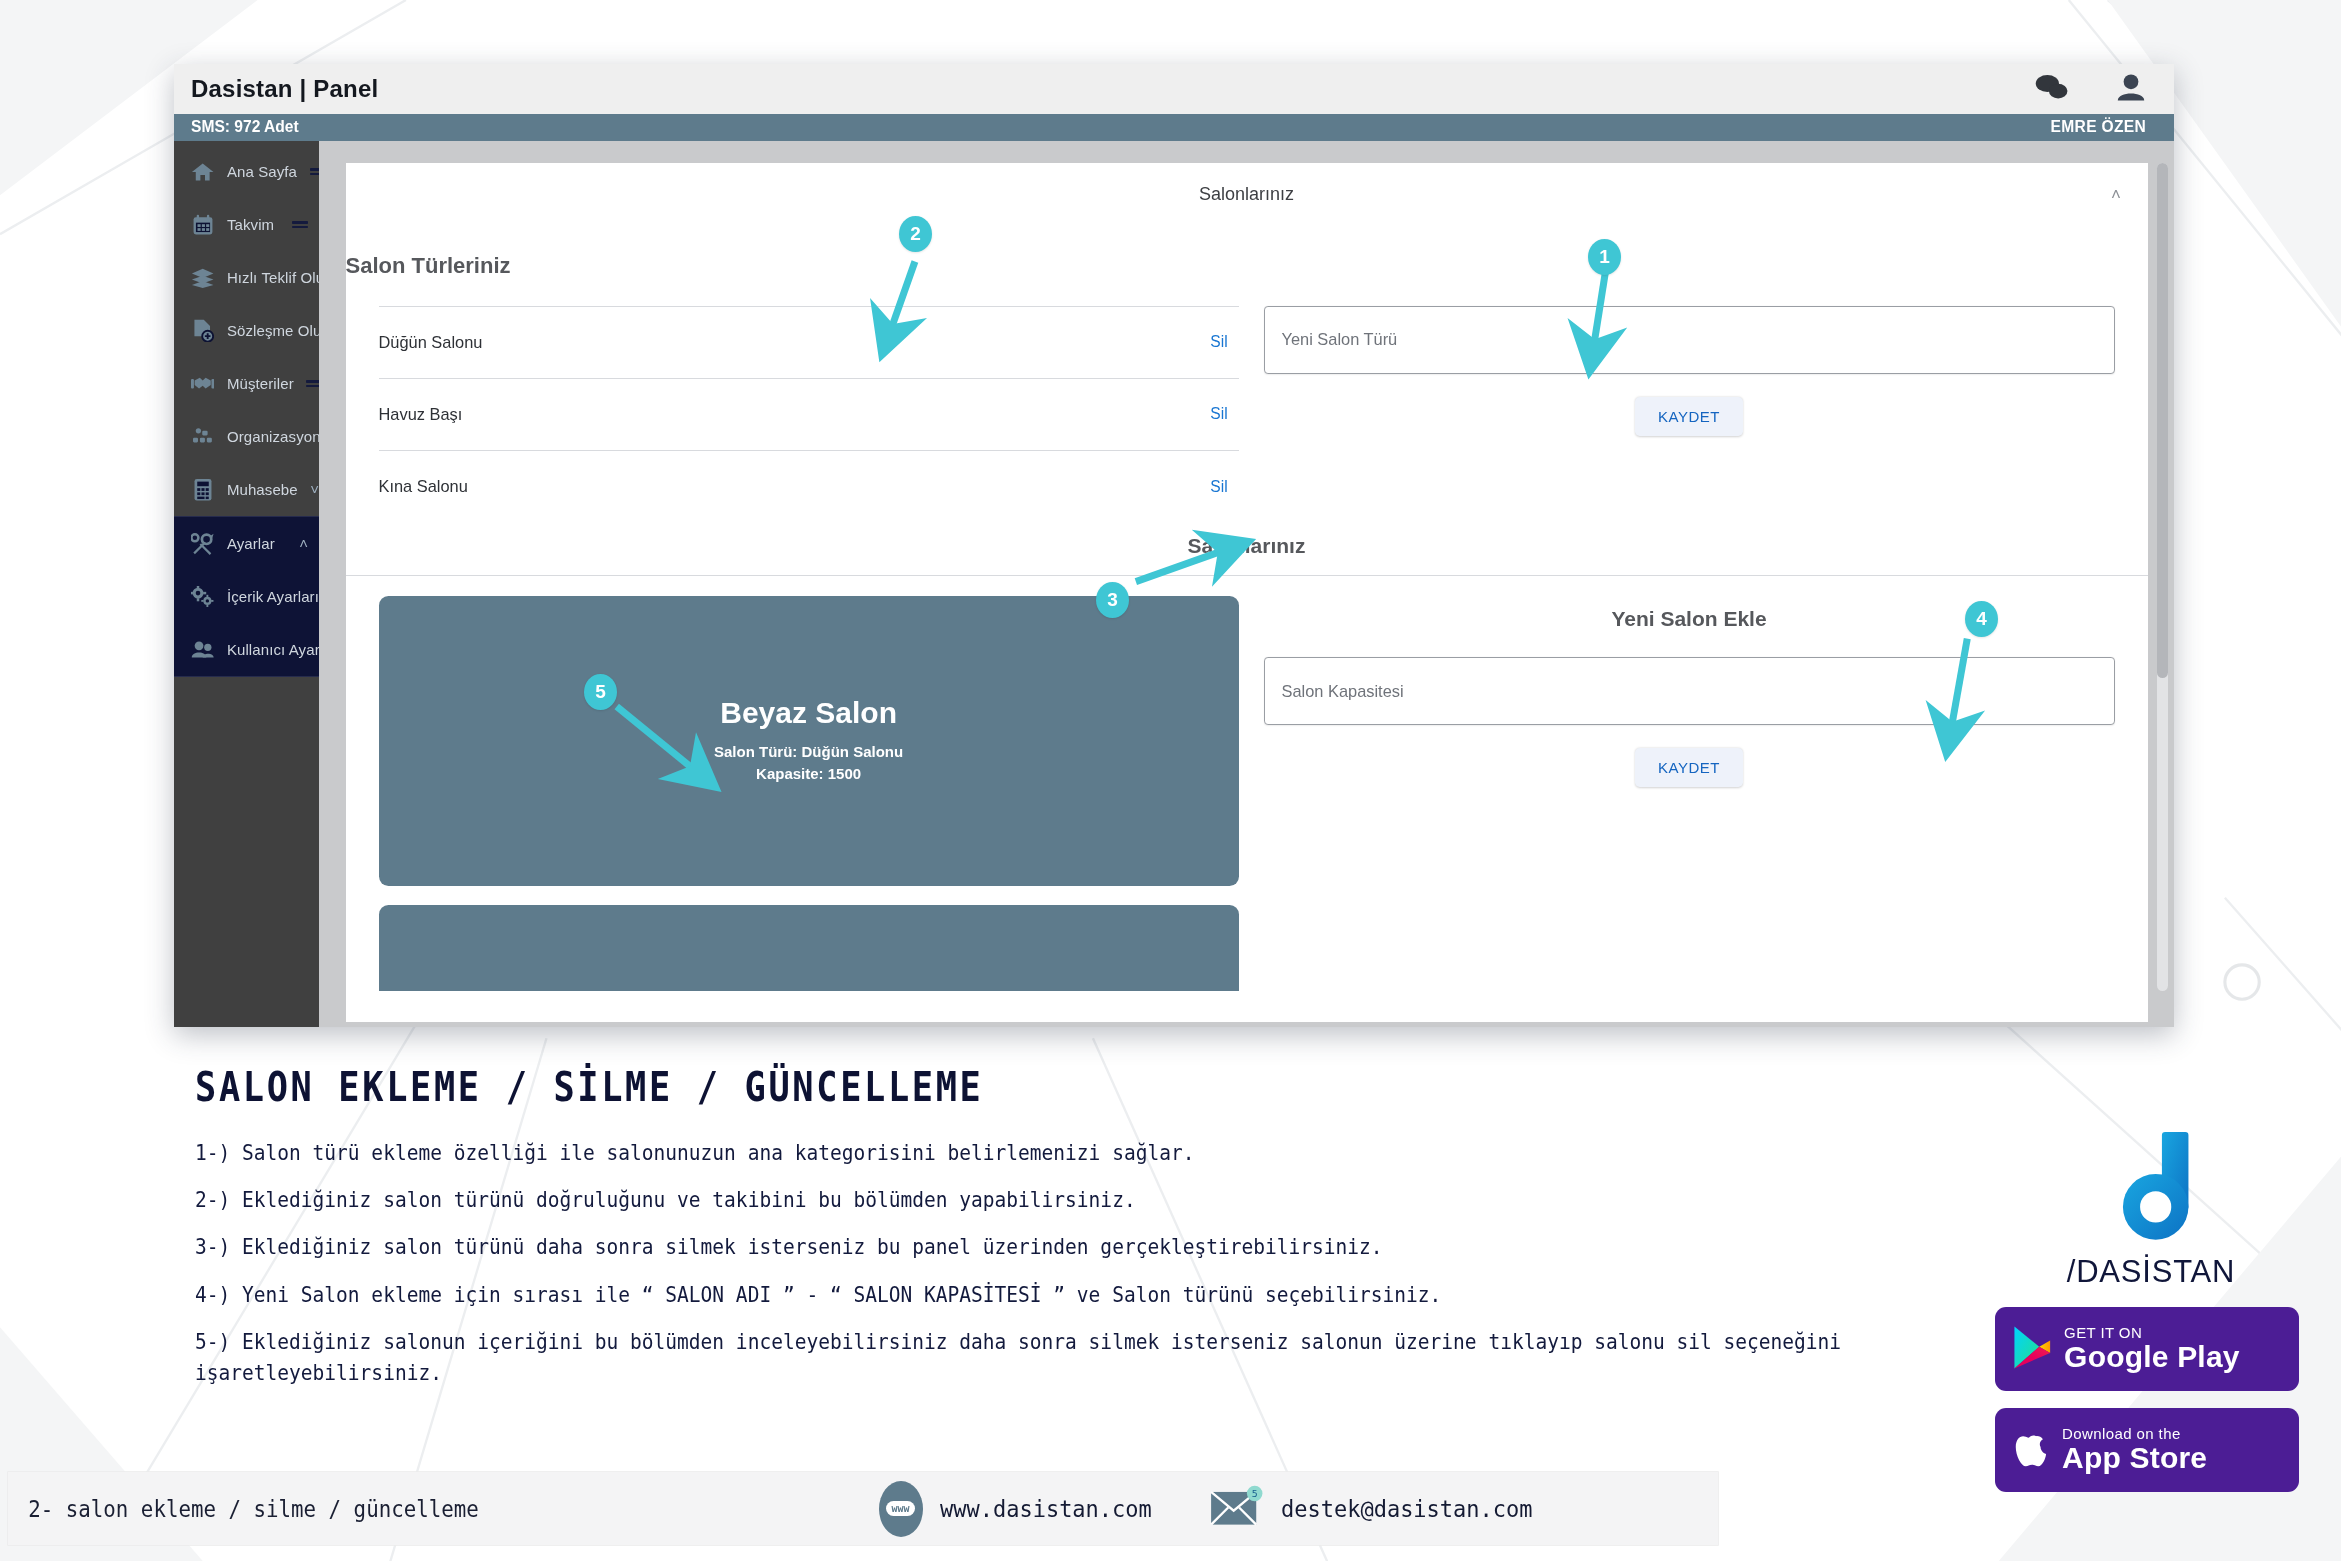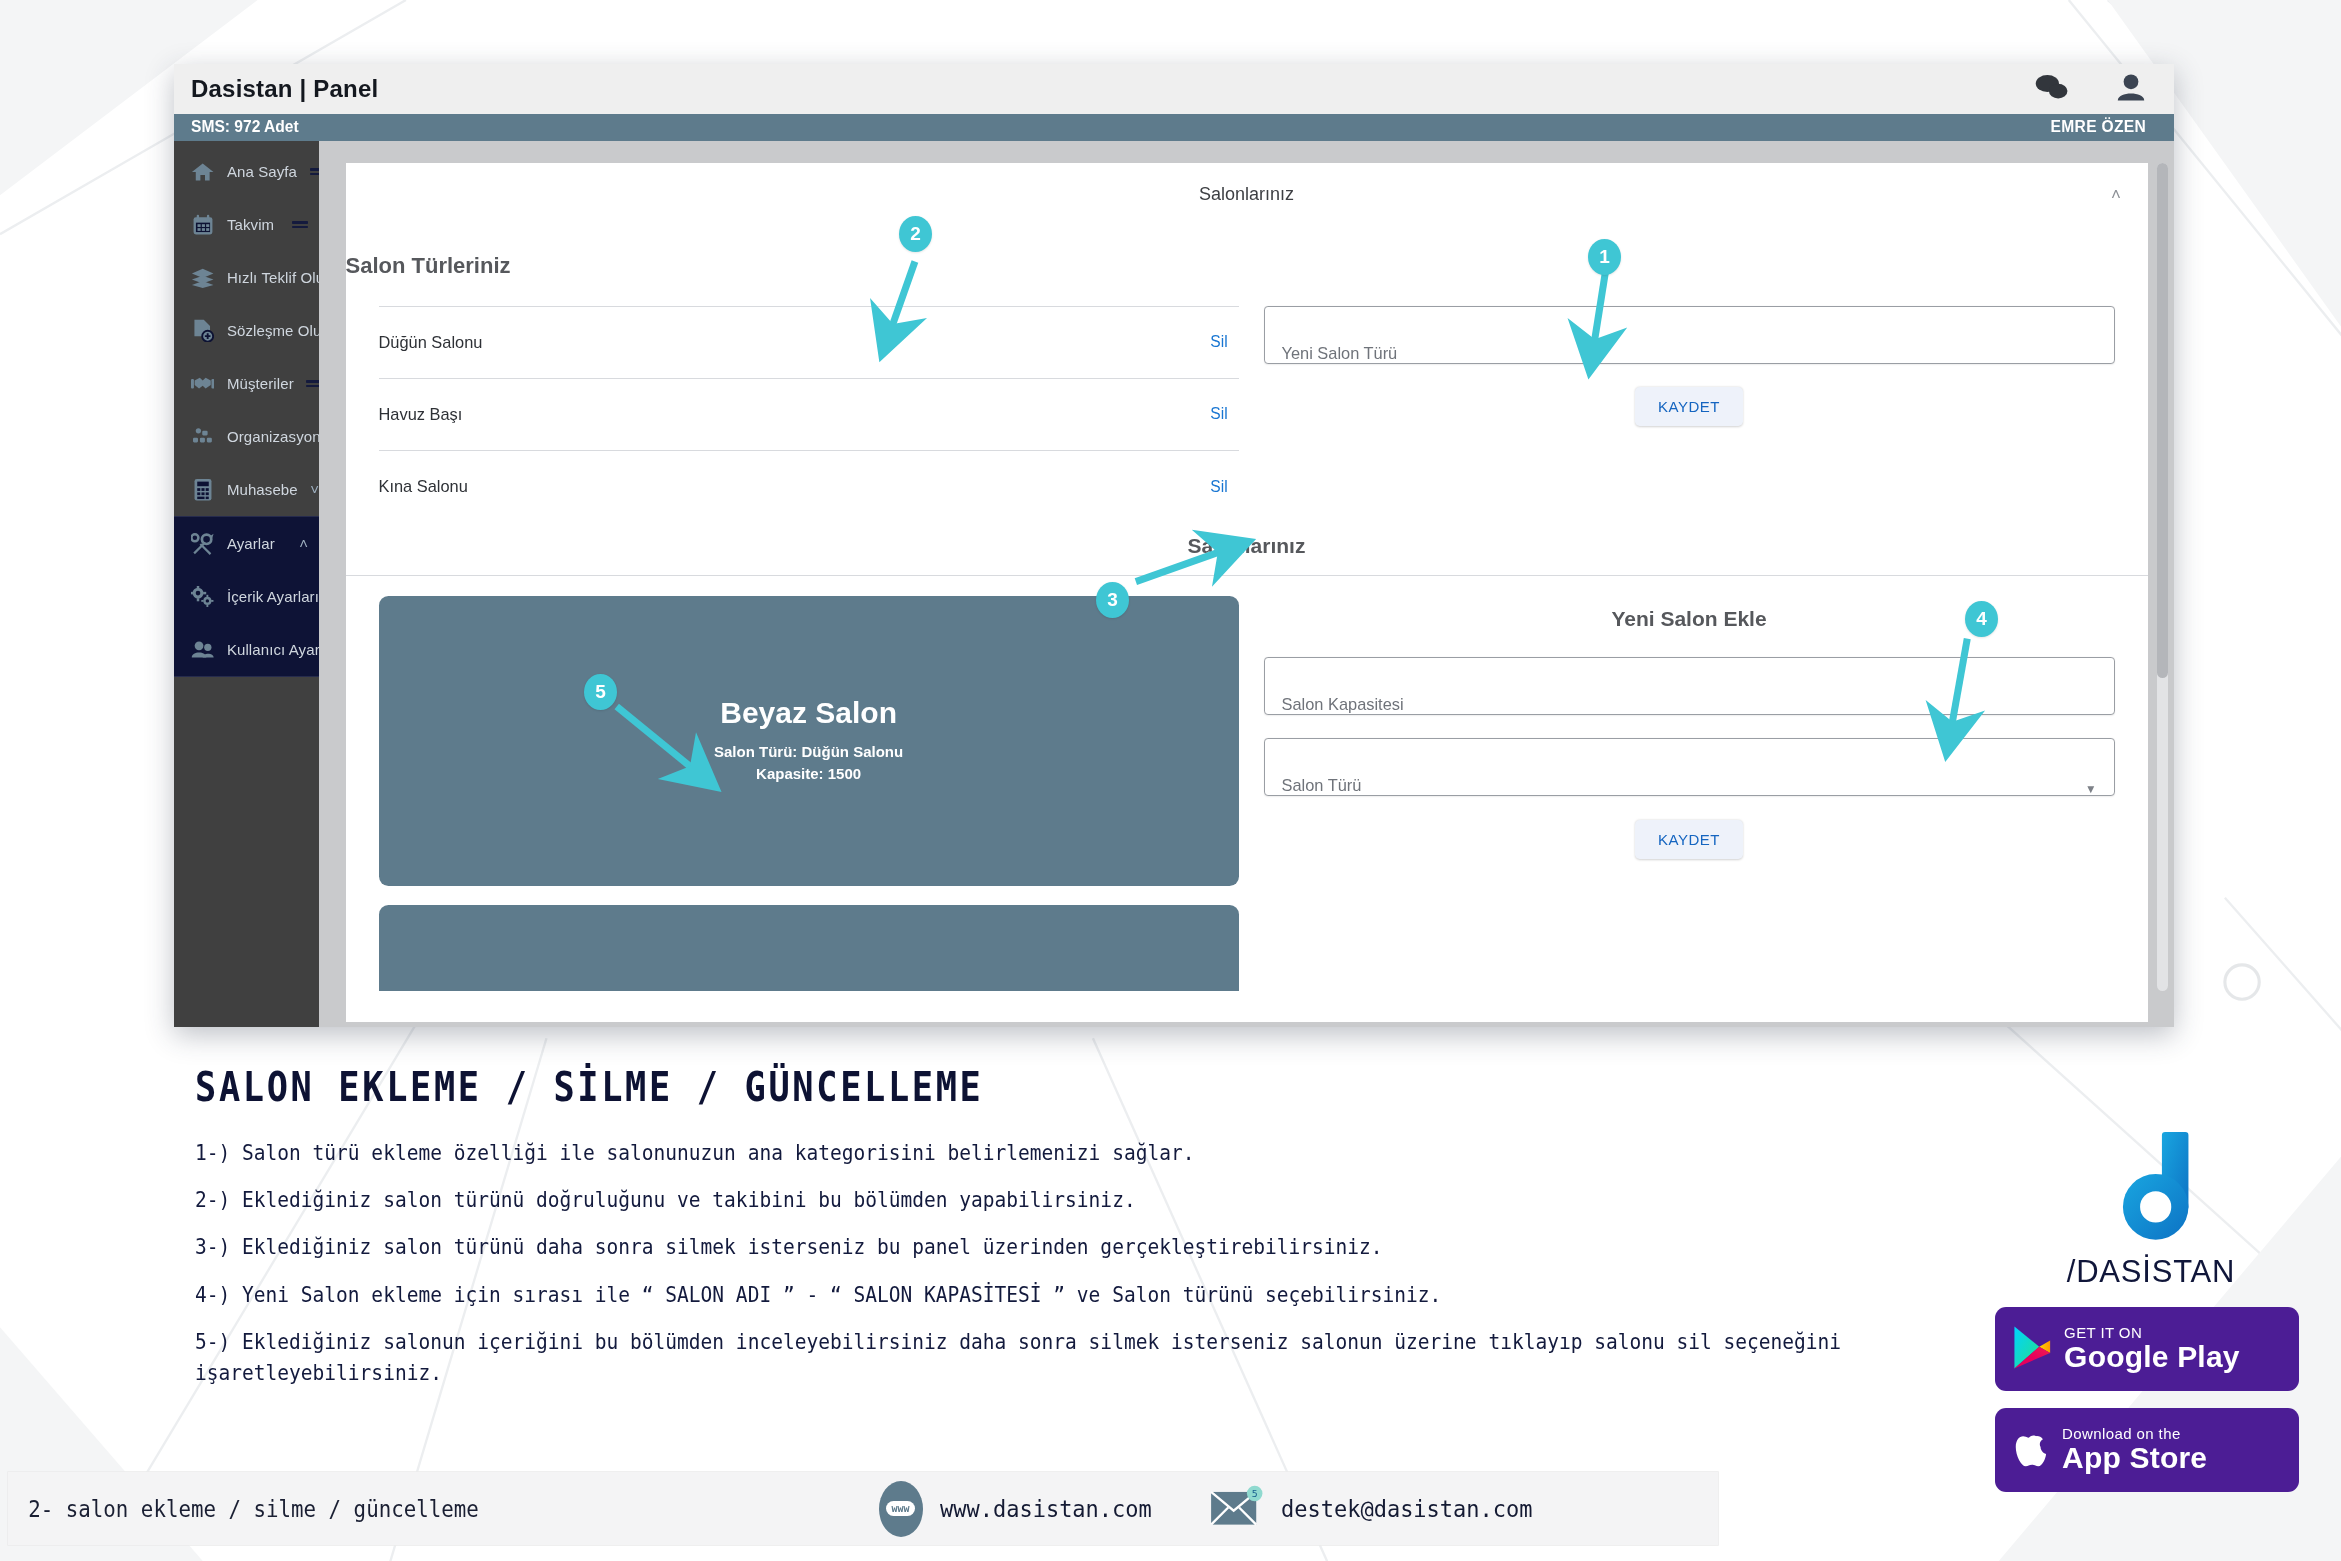--- a/index.html
+++ b/index.html
@@ -122,24 +122,24 @@
     height: 72px;
     border-bottom: 1.6px solid #d8dade;
   }
   .type-row:last-child { border-bottom: none; }
   .type-name { font-size: 16.4px; color: #2e3136; }
   .type-del {
     margin-left: auto; color: #1976d2; font-size: 15.6px; padding-right: 11px;
   }
 
   .field {
-    height: 58px;
+    height: 68px;
     border: 0.8px solid #9a9ea4;
     border-radius: 3.9px;
-    display: flex; align-items: flex-end;
+    display: flex; align-items: center;
     padding: 0 17px;
     background: #fff;
     box-shadow: 0 0.8px 1.6px rgba(0,0,0,.07);
     margin-bottom: 23.4px;
   }
   .field .fv { color: #6f737a; font-size: 16.4px; }
   .field .caret { margin-left: auto; color: #7d8188; font-size: 11.7px; }
 
   .btn-save {
     display: block;
@@ -583,24 +583,20 @@
               <div class="sc-line">Kapasite: 1500</div>
             </div>
             <div class="salon-card partial"></div>
           </div>
 
           <div class="split-right">
             <div class="form-title">Yeni Salon Ekle</div>
             <div class="field">
               <span class="fv">Salon Kapasitesi</span>
             </div>
-            <div class="field">
-              <span class="fv">Salon Türü</span>
-              <span class="caret">▼</span>
-            </div>
             <button class="btn-save">KAYDET</button>
           </div>
         </div>
       </div>
 
       <div class="vscroll">
         <div class="thumb"></div>
       </div>
     </main>
   </div>

